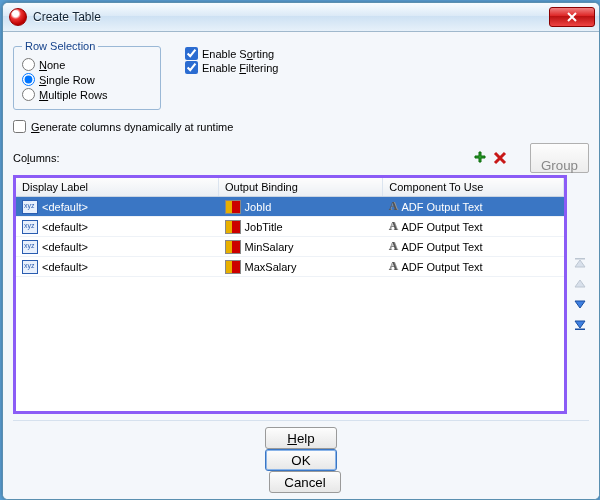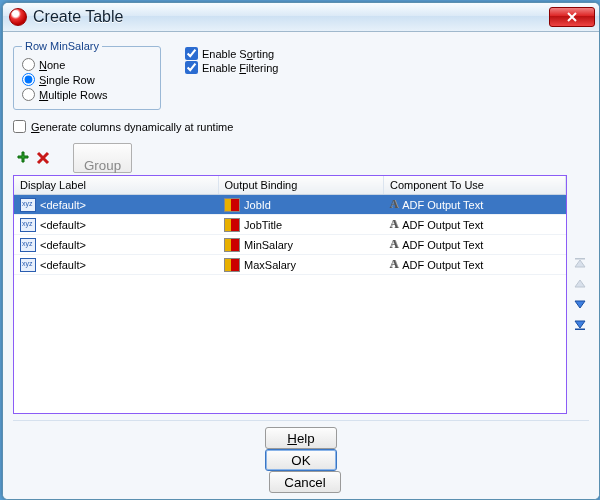--- a/index.html
+++ b/index.html
@@ -1,37 +1,37 @@
 <!DOCTYPE html>
 <html><head>
 <meta charset="utf-8">
 <style>
   html,body{margin:0;padding:0;font-family:"Segoe UI",Tahoma,sans-serif;font-size:11px;color:#000;background:#5a9fd4;}
   .window{width:596px;height:496px;margin:2px;background:#fff;border:1px solid #5a8fb0;border-radius:6px;overflow:hidden;box-shadow:0 0 4px rgba(0,0,0,0.3);display:flex;flex-direction:column;}
   .titlebar{height:28px;background:linear-gradient(#f8fcff,#dceaf7 45%,#cde1f3 46%,#e7f1fa);display:flex;align-items:center;border-bottom:1px solid #a0b8cc;}
   .titlebar .appicon{width:16px;height:16px;margin:0 6px;border-radius:50%;background:radial-gradient(circle at 35% 30%,#fff 0 20%,#e33 35%,#b00 70%);border:1px solid #900;}
-  .titlebar .title{flex:1;font-size:16px;color:#123;text-shadow:0 1px 0 #fff;}
+  .titlebar .title{flex:1;font-size:12px;color:#123;text-shadow:0 1px 0 #fff;}
   .titlebar .closebtn{width:44px;height:18px;margin-right:4px;border-radius:3px;background:linear-gradient(#f08080,#d22 45%,#b11 46%,#e44);border:1px solid #8a0000;color:#fff;display:flex;align-items:center;justify-content:center;font-weight:bold;font-size:11px;cursor:pointer;}
   .client{flex:1;background:#f4f7fb;display:flex;flex-direction:column;padding:8px 10px 6px 10px;}
   fieldset.rowsel{border:1px solid #9ab8d6;border-radius:3px;padding:4px 8px 6px 8px;width:130px;margin:0;}
   fieldset.rowsel legend{color:#15428b;padding:0 3px;}
   .radio-row{display:flex;align-items:center;margin:2px 0;}
   .radio-row input{margin:0 4px 0 0;}
   .top-row{display:flex;gap:24px;align-items:flex-start;}
   .checks{padding-top:6px;}
   .check-row{display:flex;align-items:center;margin:1px 0;}
   .check-row input{margin:0 4px 0 0;accent-color:#2b6cd1;}
   .dyn-row{display:flex;align-items:flex-end;margin:10px 0 6px 0;}
   .dyn-row input{margin:0 5px 0 0;}
   .cols-hdr{display:flex;align-items:center;margin-top:4px;}
   .cols-hdr .lbl{flex:1;}
   .iconbtn{width:18px;height:18px;display:inline-flex;align-items:center;justify-content:center;margin:0 1px;cursor:pointer;}
   .tb-btn{height:24px;padding:14px 10px;margin-left:20px;background:linear-gradient(#fdfdfd,#ececec);border:1px solid #b0b0b0;border-radius:2px;color:#888;cursor:default;}
   .main-row{display:flex;flex:1;min-height:0;}
-  .table-wrap{flex:1;border:1px solid #8b5cf6;background:#fff;margin-top:2px;overflow:hidden;}
+  .table-wrap{flex:1;border:3px solid #8b5cf6;background:#fff;margin-top:2px;overflow:hidden;}
   table{width:100%;border-collapse:collapse;table-layout:fixed;}
   thead th{background:linear-gradient(#fdfdfd,#ebeff4);border-bottom:1px solid #c8d4e2;border-right:1px solid #dbe4ef;text-align:left;font-weight:normal;padding:3px 6px;}
   tbody td{padding:2px 6px;border-bottom:1px solid #eef2f7;white-space:nowrap;}
   tbody tr.selected td{background:#3a76c4;color:#fff;}
   .cell{display:flex;align-items:center;gap:4px;}
   .ic{width:14px;height:12px;display:inline-block;flex:none;}
   .ic-xyz{border:1px solid #2a5db0;background:#e8f0fc;position:relative;}
   .ic-xyz::after{content:"xyz";position:absolute;top:-1px;left:1px;font-size:7px;color:#2a5db0;line-height:12px;}
   .ic-bind{background:linear-gradient(90deg,#e8b000 0 40%,#c00 40% 100%);border:1px solid #888;}
   .ic-text{font-family:serif;font-weight:bold;font-size:12px;color:#555;text-shadow:1px 0 #999;}
@@ -57,21 +57,21 @@
       <svg width="10" height="10" viewBox="0 0 10 10">
           <path d="M1 1 L9 9 M9 1 L1 9" stroke="#fff" stroke-width="2" fill="none"></path>
         </svg>
     </div>
   </div>
 
   <div class="client">
 
     <div class="top-row">
       <fieldset class="rowsel">
-        <legend>Row MinSalary</legend>
+        <legend>Row Selection</legend>
         <label class="radio-row">
           <input type="radio" name="rs" style="">
           <span><u class="key">N</u><span id="rn">one</span></span>
         </label>
         <label class="radio-row">
           <input type="radio" name="rs" checked="" style="">
           <span><u class="key">S</u><span id="rs">ingle Row</span></span>
         </label>
         <label class="radio-row">
           <input type="radio" name="rs" style="">
@@ -90,20 +90,21 @@
         </label>
       </div>
     </div>
 
     <label class="dyn-row">
       <input type="checkbox" style="">
       <span><u class="key">G</u><span id="dyn">enerate columns dynamically at runtime</span></span>
     </label>
 
     <div class="cols-hdr">
+      <span class="lbl">Co<u class="key">l</u>umns:</span>
       <span class="iconbtn" title="Add">
         <svg width="14" height="14" viewBox="0 0 14 14">
             <path d="M6 1h2v4h4v2H8v4H6V7H2V5h4z" fill="#2a9b2a" stroke="#0a6a0a"></path>
           </svg>
       </span>
       <span class="iconbtn" title="Delete">
         <svg width="14" height="14" viewBox="0 0 14 14">
             <path d="M2 2 L12 12 M12 2 L2 12" stroke="#c81818" stroke-width="3"></path>
           </svg>
       </span>

